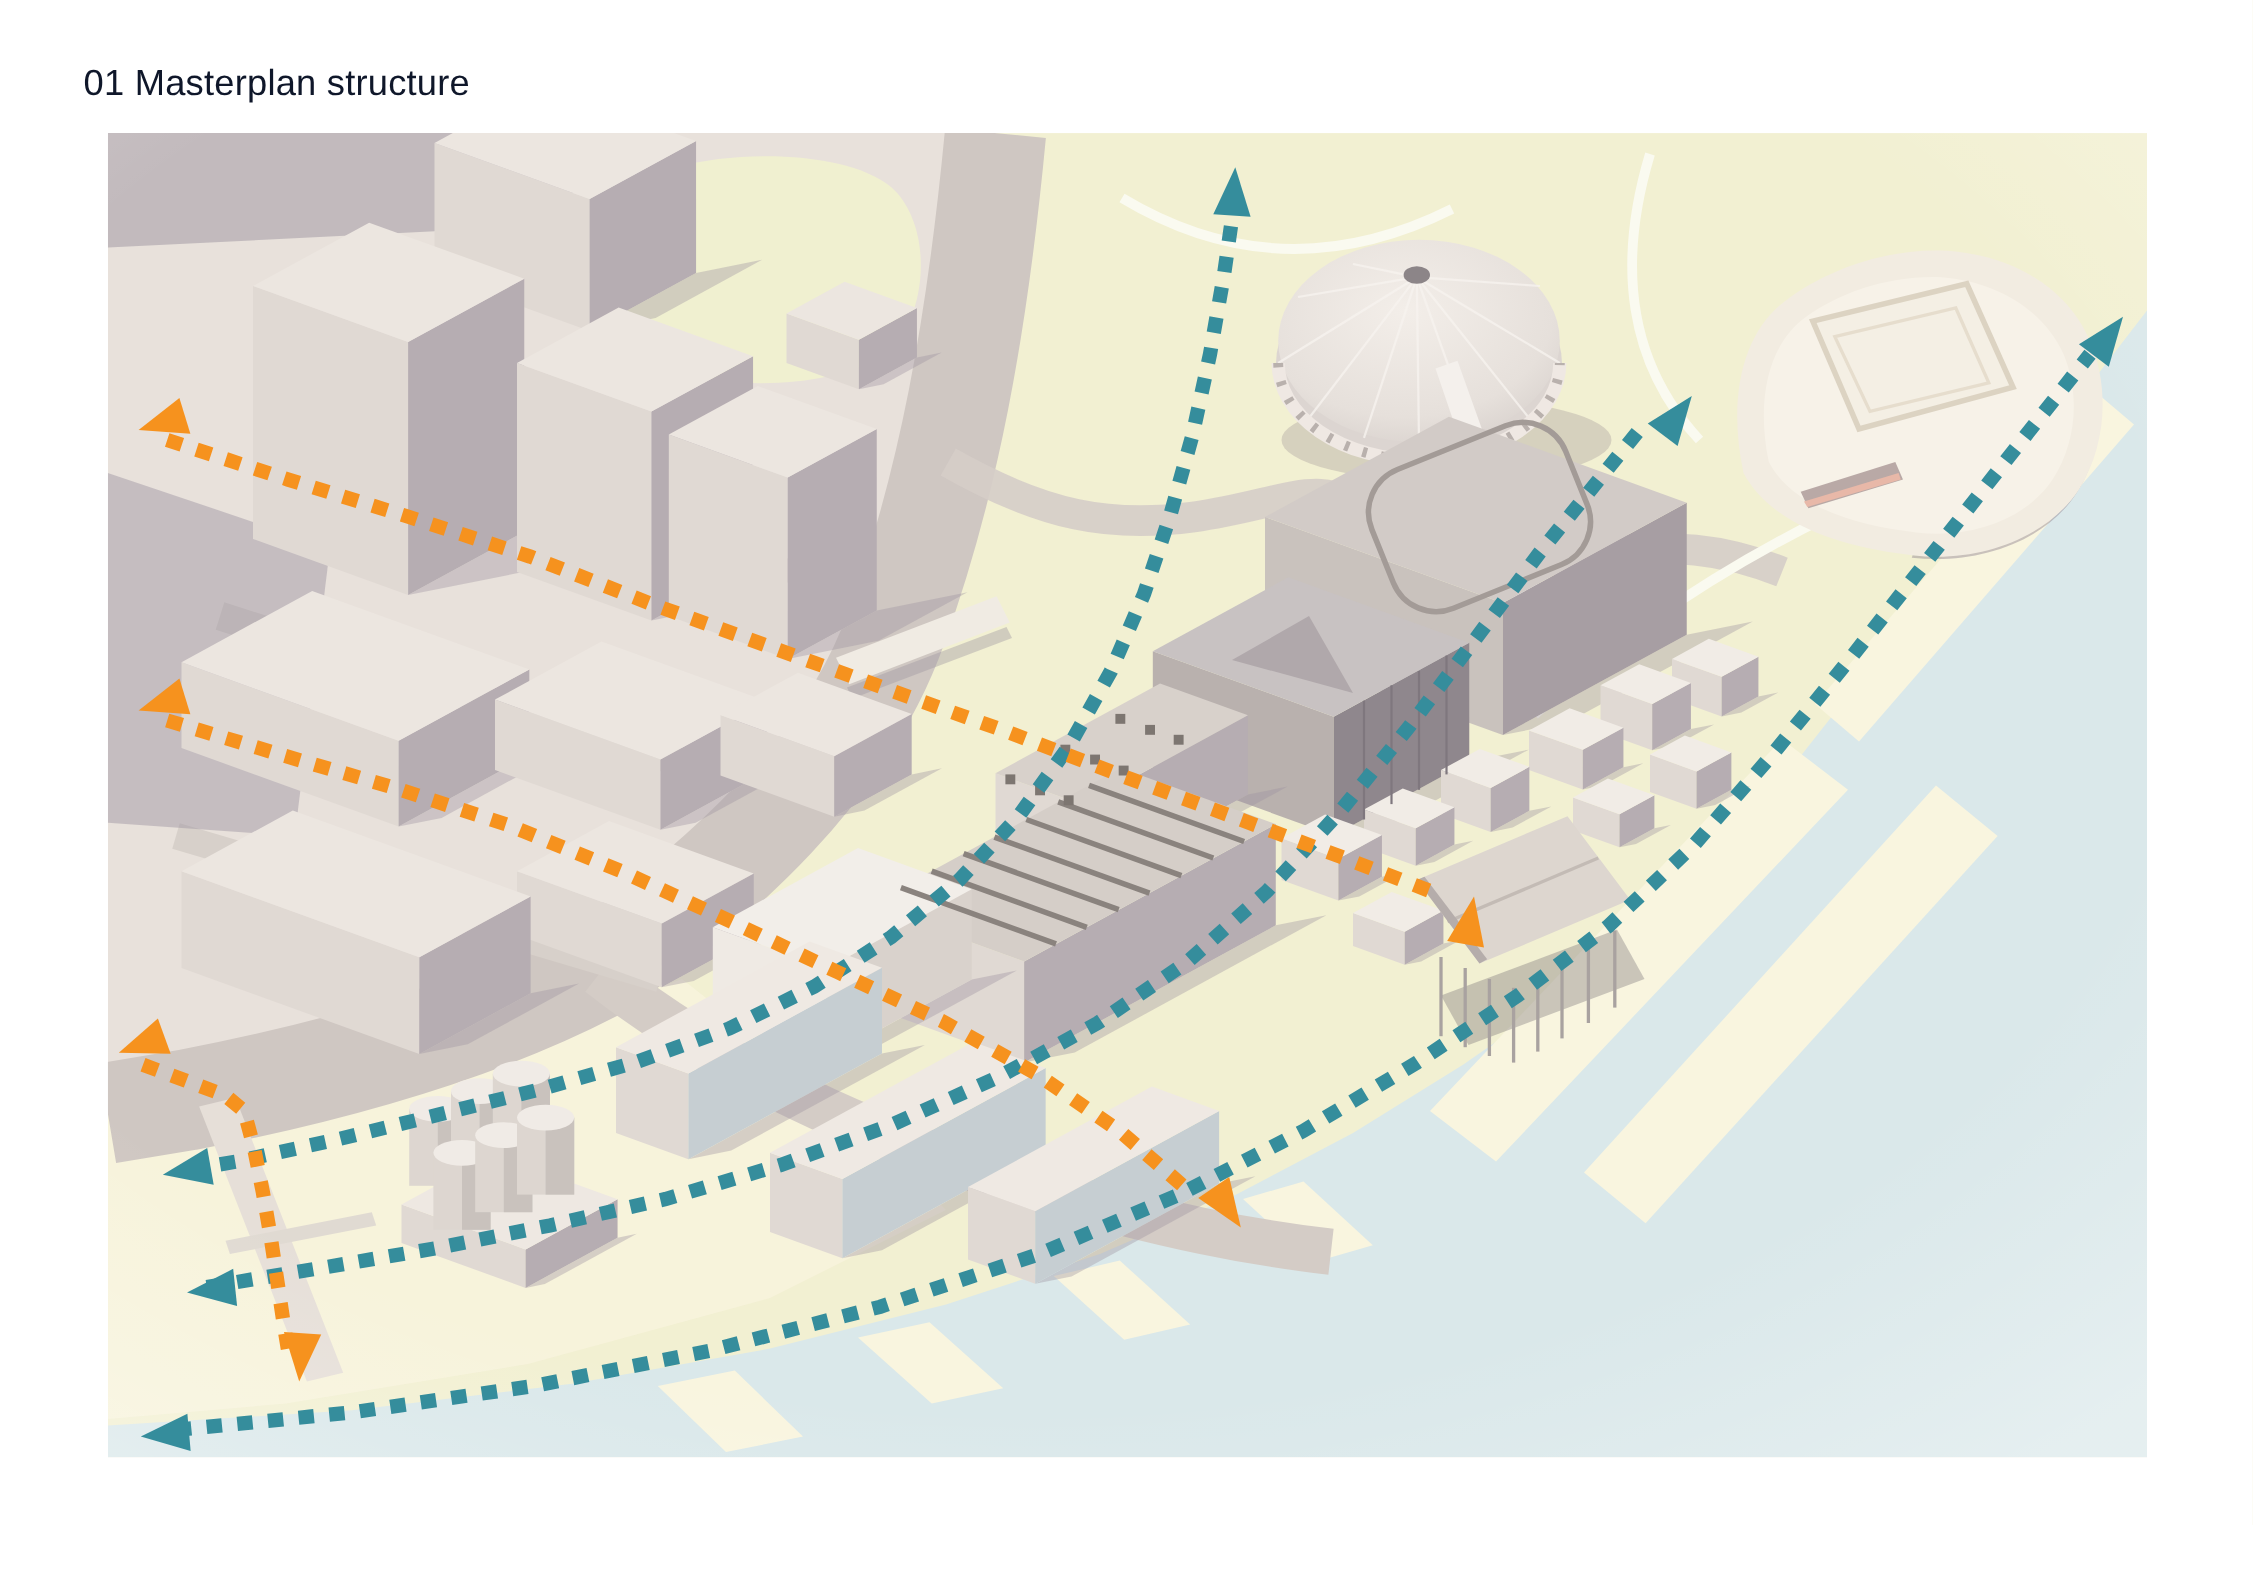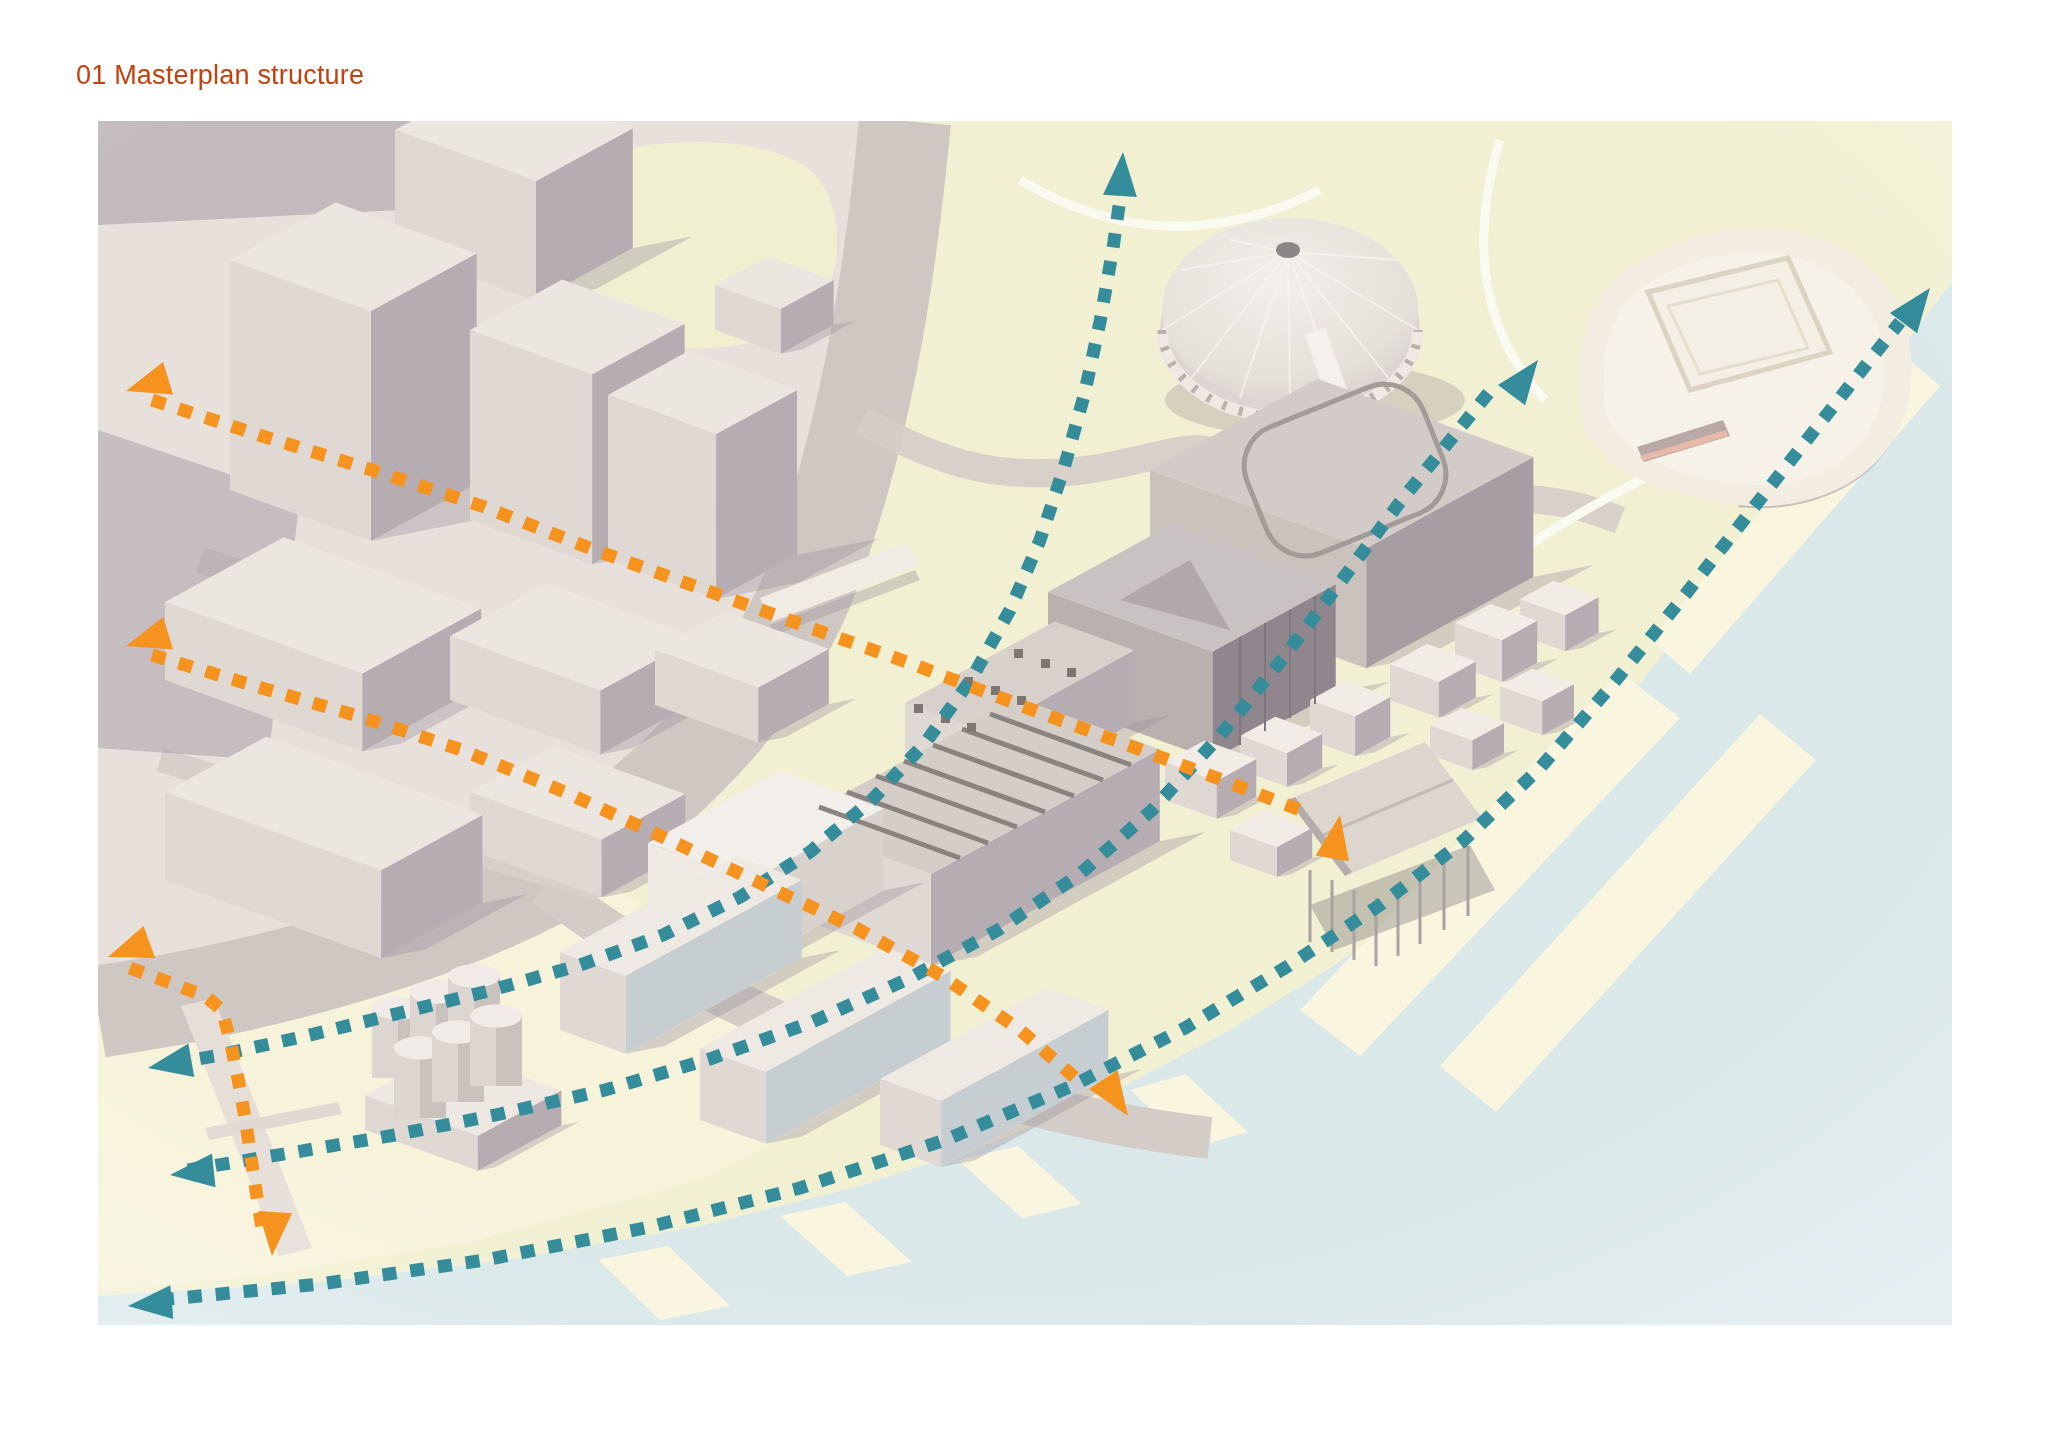--- a/index.html
+++ b/index.html
@@ -1,22 +1,22 @@
 <!DOCTYPE html>
 <html><head>
 <meta charset="utf-8">
 <style>
   html,body{margin:0;padding:0;}
   body{
     width:2048px;height:1448px;position:relative;background:#ffffff;
     font-family:"Liberation Sans", sans-serif;overflow:hidden;
   }
   .title{
-    position:absolute;left:76px;top:60px;font-size:27px;line-height:30px;
-    color:#c2410c;letter-spacing:.2px;font-weight:400;
+    position:absolute;left:76px;top:60px;font-size:33px;line-height:30px;
+    color:#0f172a;letter-spacing:.2px;font-weight:400;
   }
   .figure{position:absolute;left:98px;top:121px;width:1854px;height:1204px;}
   .figure svg{display:block;width:100%;height:100%;}
 </style>
 </head>
 <body>
 
 <div class="title">01 Masterplan structure</div>
 
 <div class="figure">

